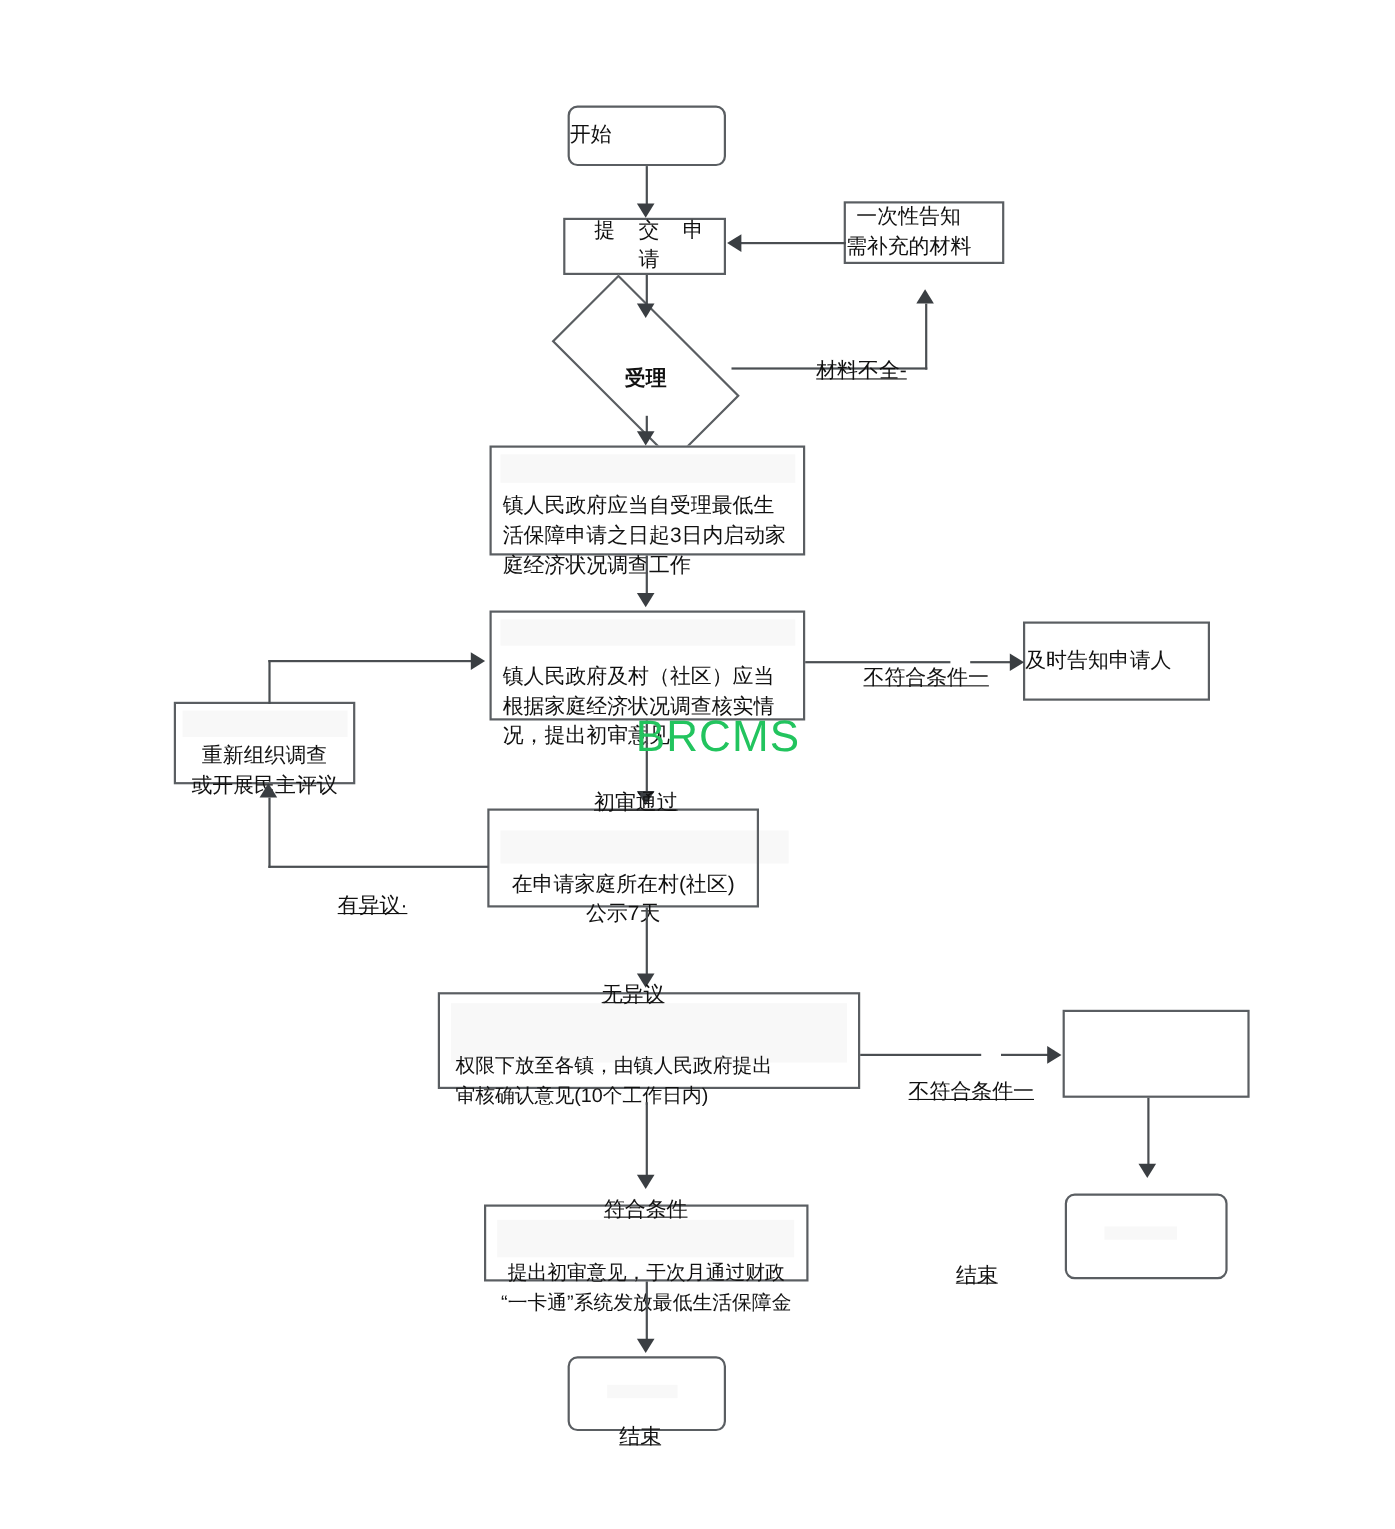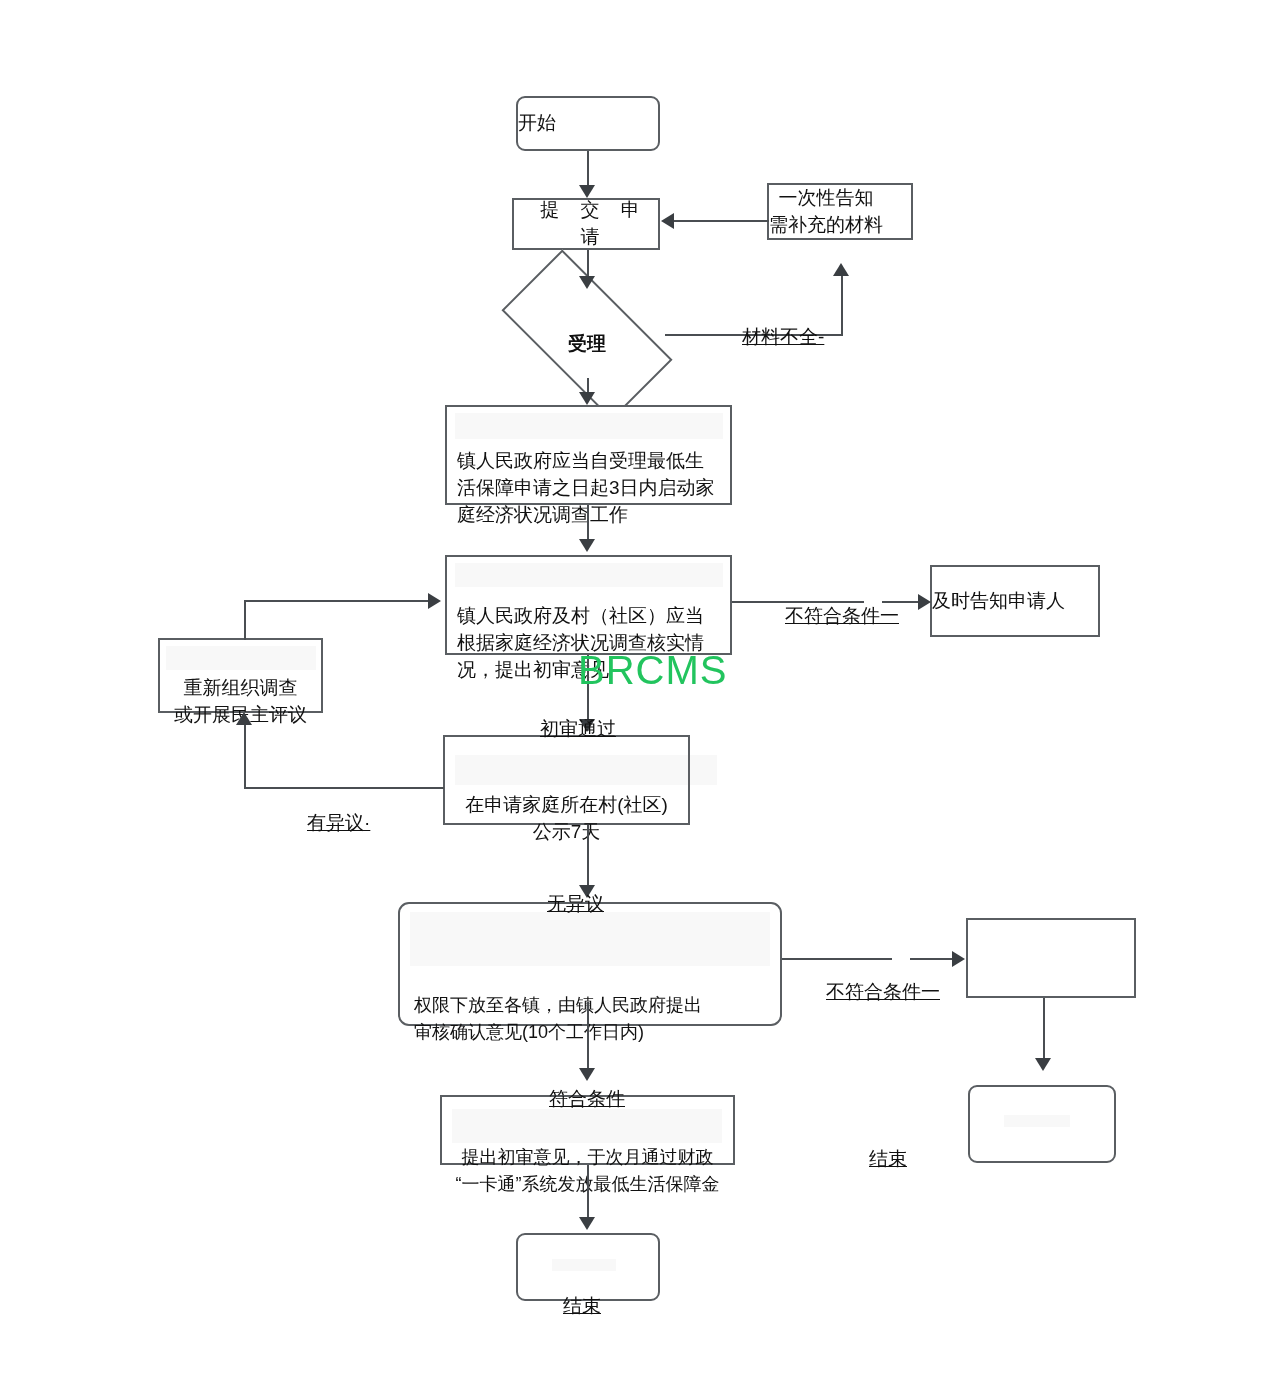--- a/index.html
+++ b/index.html
@@ -185,21 +185,21 @@
     <span class="txt" style="transform:translateY(33%); width:180px;margin-top:16px;">重新组织调查
 或开展民主评议</span>
   </div>
 
   <div class="node overflow" style="left:443px; top:735px; width:247px; height:90px;">
     <div class="ghost" style="left:10px; top:18px; width:262px; height:30px;"></div>
     <span class="txt" style="transform:translateY(42%); width:300px;">在申请家庭所在村(社区)
 公示7天</span>
   </div>
 
-  <div class="node overflow bigtxt wide" style="left:398px; top:902px; width:384px; height:124px;border-radius:11px;">
+  <div class="node overflow bigtxt wide" style="left:398px; top:902px; width:384px; height:88px;">
     <div class="ghost" style="left:10px; top:8px; width:360px; height:54px;"></div>
     <span class="txt" style="transform:translateY(40%); width:400px; text-align:left; padding-left:14px; box-sizing:border-box;">权限下放至各镇，由镇人民政府提出
 审核确认意见(10个工作日内)</span>
   </div>
 
   <div class="node overflow bigtxt wide" style="left:440px; top:1095px; width:295px; height:70px;">
     <div class="ghost" style="left:10px; top:12px; width:270px; height:34px;"></div>
     <span class="txt" style="transform:translateY(64%); width:420px;">提出初审意见，于次月通过财政
 “一卡通”系统发放最低生活保障金</span>
   </div>

